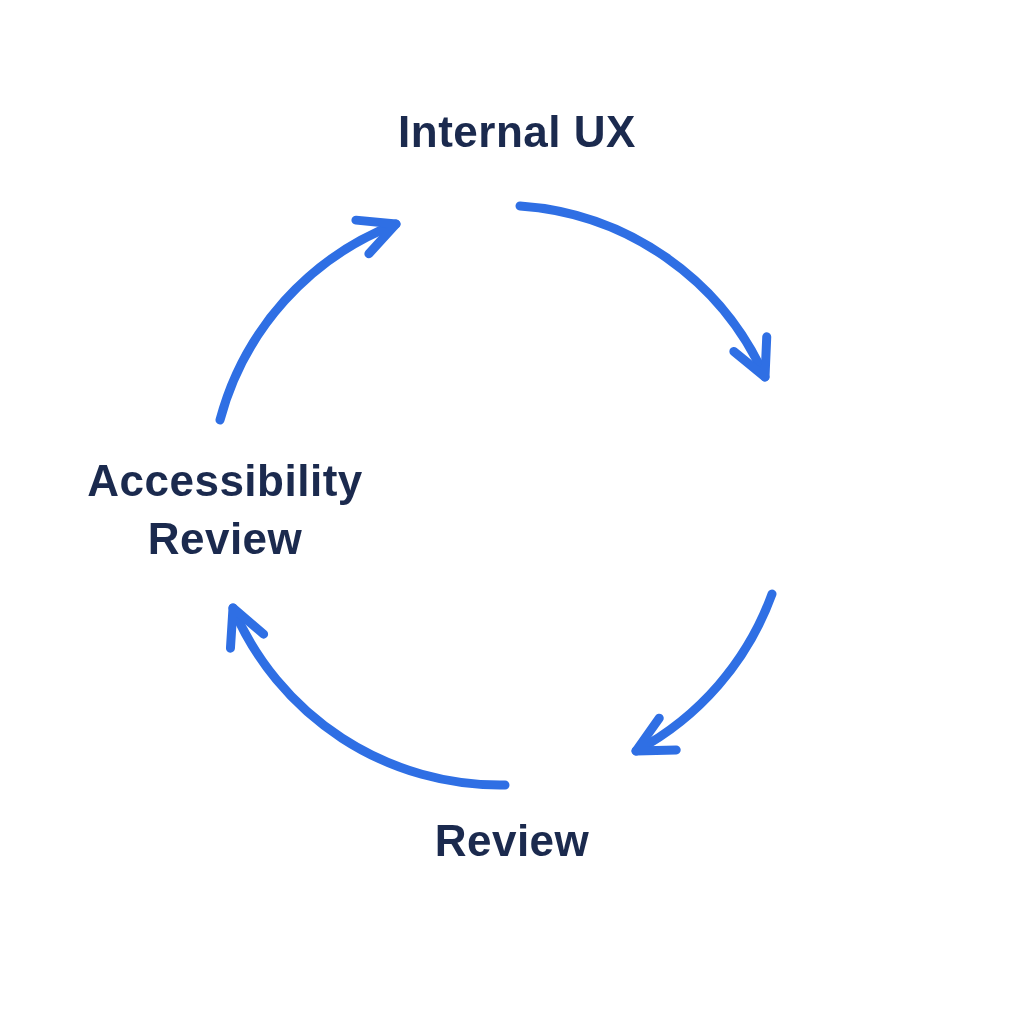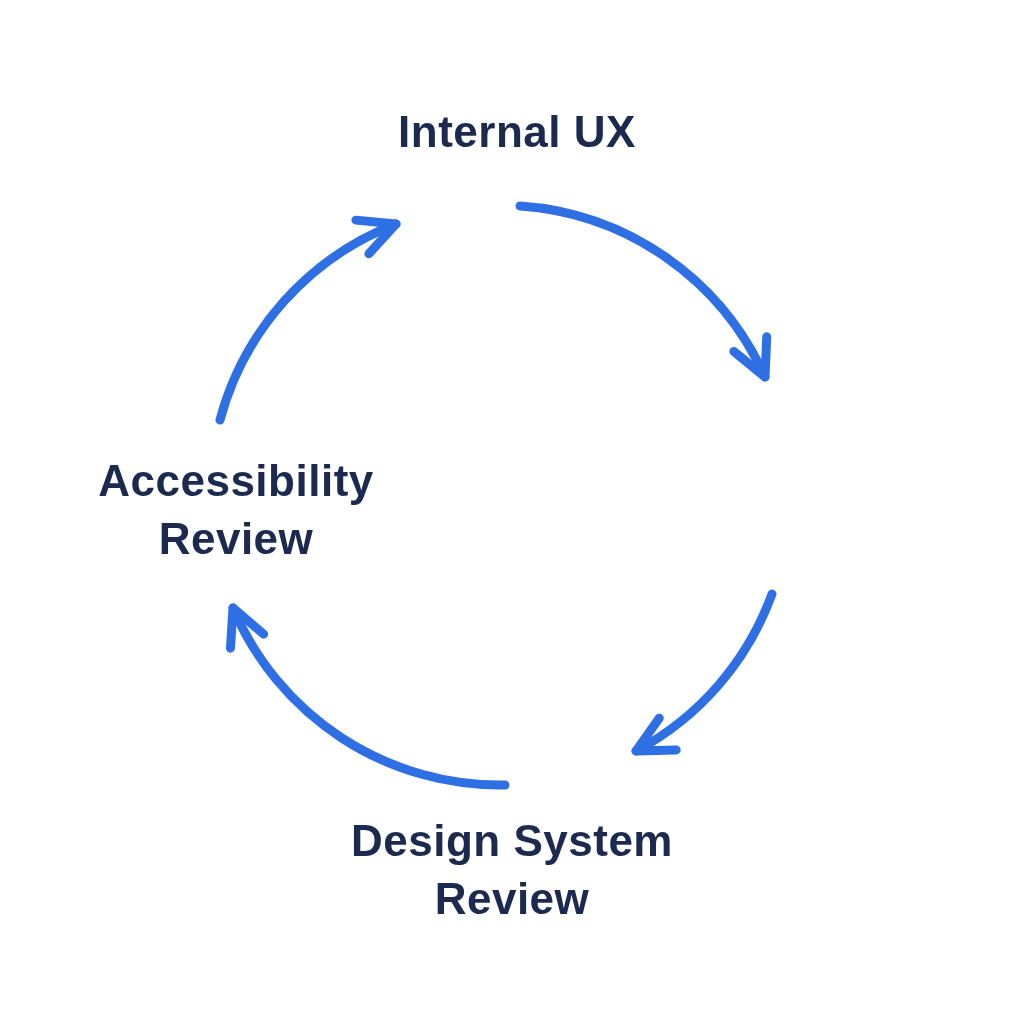--- a/index.html
+++ b/index.html
@@ -45,21 +45,21 @@
     line-height: 1.32;
     letter-spacing: 0.5px;
     white-space: nowrap;
   }
   .node-label .line {
     display: block;
   }
   .label-top    { left: 517px; top: 103px; }
   .label-right  { left: 822px; top: 443px; }
   .label-bottom { left: 512px; top: 812px; }
-  .label-left   { left: 236px; top: 452px; }
+  .label-left   { left: 225px; top: 452px; }
 </style>
 </head>
 <body>
 
 <div class="canvas">
 
   <svg class="cycle-svg" viewBox="0 0 1024 1024" aria-hidden="true">
     <defs>
       <marker id="chevron" markerUnits="userSpaceOnUse" markerWidth="90" markerHeight="70" refX="40" refY="30" orient="auto" overflow="visible">
         <path class="arrowhead-path" d="M 4 12 L 40 30 L 4 48"></path>
@@ -76,21 +76,20 @@
   </svg>
 
   <div class="node-label label-top">
     <span class="line">Internal UX</span>
   </div>
 
   <div class="node-label label-right">
   </div>
 
   <div class="node-label label-bottom">
-    <span class="line">Design System</span>
     <span class="line">Review</span>
   </div>
 
   <div class="node-label label-left">
     <span class="line">Accessibility</span>
     <span class="line">Review</span>
   </div>
 
 </div>
 

